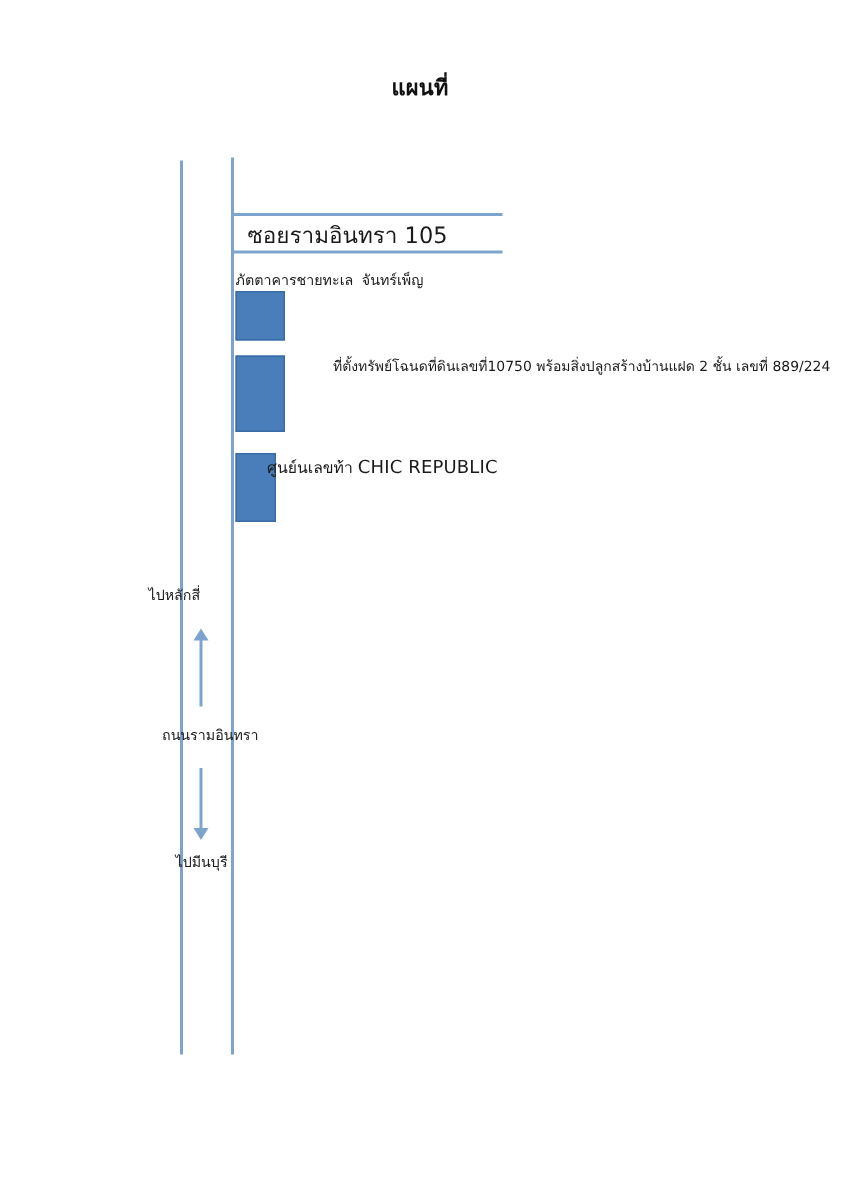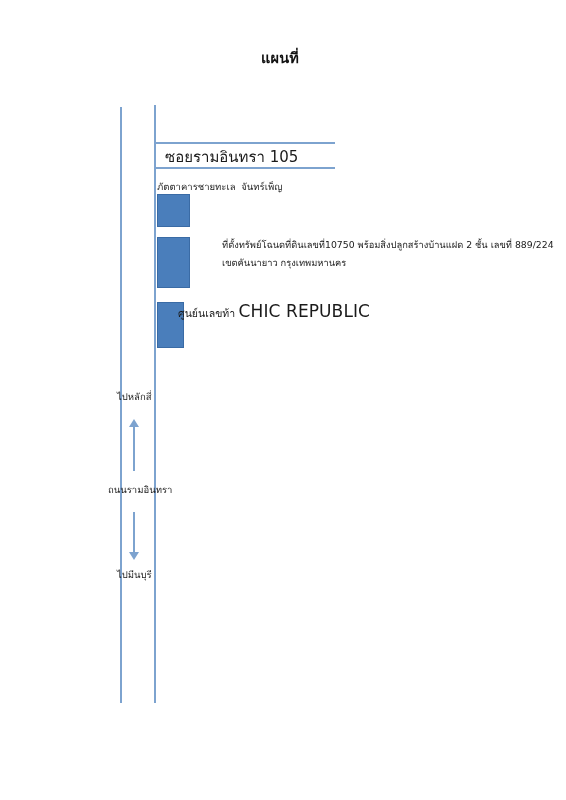--- a/index.html
+++ b/index.html
@@ -57,41 +57,41 @@
   .label {
     position: absolute;
     font-size: 9.5px;
     line-height: 13px;
     color: #1a1a1a;
     white-space: nowrap;
   }
   .label-soi        { left: 165px; top: 151px; font-size: 15px; }
   .label-restaurant { left: 157px; top: 181px; font-size: 9.5px; font-family: Liberation Mono, monospace; }
   .label-chic       { left: 178px; top: 305px; font-size: 10.5px; }
-  .label-chic .en   { font-size: 17px; letter-spacing: 0.1px; text-align: center; }
+  .label-chic .en   { font-size: 12px; letter-spacing: 0.1px; text-align: center; }
 
   .addr {
     position: absolute;
     left: 190px;
     top: 236px;
     font-size: 9.3px;
     line-height: 18px;
     color: #1a1a1a;
     white-space: nowrap;
     margin-left: 32px;
   }
   .addr div { white-space: nowrap; }
 
   .label-left {
     position: absolute;
     font-size: 9.5px;
     color: #1a1a1a;
     white-space: nowrap;
   }
-  .label-nextto-laksi  { left: 117px; top: 389px; }
+  .label-nextto-laksi  { left: 99px; top: 389px; }
   .label-road          { left: 108px; top: 482px; text-align: right; }
   .label-nextto-minburi{ left: 117px; top: 567px; }
 
   
   .arrow-wrap {
     position: absolute;
     width: 14px;
   }
   .arrow-shaft {
     position: absolute;
@@ -132,21 +132,20 @@
   <div class="label label-restaurant">ภัตตาคารชายทะเล จันทร์เพ็ญ</div>
 
   <div class="block" style="left:157px; top:194px; width:33px; height:33px;"></div>
 
   <div class="block" style="left:157px; top:237px; width:33px; height:51px;"></div>
 
   <div class="block" style="left:157px; top:302px; width:27px; height:46px;"></div>
 
   <div class="addr">
     <div>ที่ตั้งทรัพย์โฉนดที่ดินเลขที่10750 พร้อมสิ่งปลูกสร้างบ้านแฝด 2 ชั้น เลขที่ 889/224</div>
-    <div>เขตคันนายาว กรุงเทพมหานคร</div>
   </div>
 
   <div class="label label-chic">
     <span>ศูนย์นเลขท้า </span><span class="en">CHIC REPUBLIC</span>
   </div>
 
   <div class="label-left label-nextto-laksi">ไปหลักสี่</div>
 
   <div class="arrow-wrap arrow-up" style="left:127px; top:419px; height:52px;">
     <span class="arrow-head"></span>

